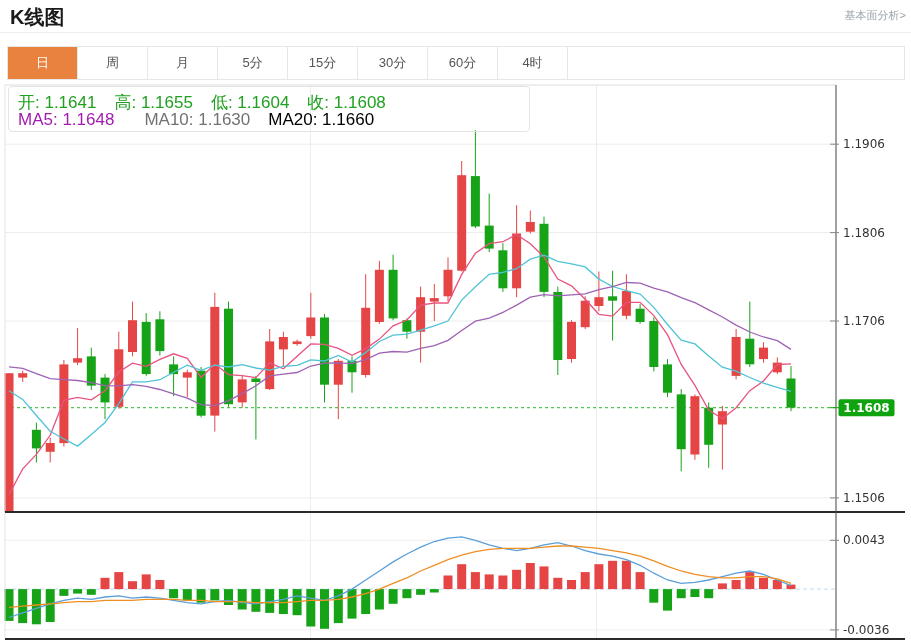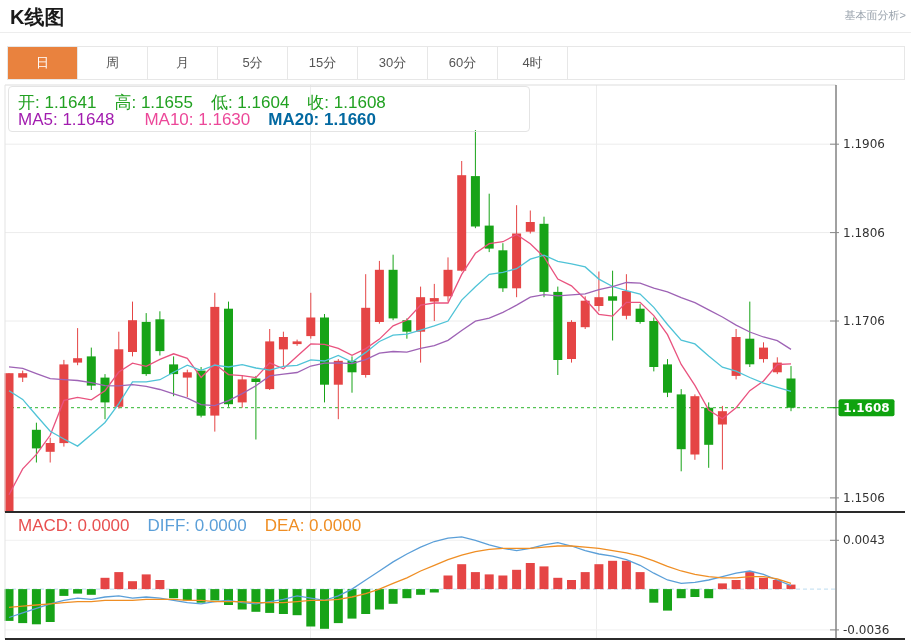--- a/index.html
+++ b/index.html
@@ -261,15 +261,14 @@
         <text x="843" y="544.3" font-family="DejaVu Sans, sans-serif" font-size="12" fill="#333333">0.0043</text>
         <line x1="830" y1="629.9" x2="839" y2="629.9" stroke="#888"></line>
         <text x="843" y="633.9" font-family="DejaVu Sans, sans-serif" font-size="12" fill="#333333">-0.0036</text>
       </g>
       <rect x="5" y="85" width="831" height="427" fill="none" pointer-events="all"></rect>
       <rect x="5" y="512" width="831" height="127" fill="none" pointer-events="all"></rect>
     </svg>
 
   <div class="legend-box"></div>
   <div class="lrow row-ohlc"><span class="item" style="color: rgb(33, 161, 33);">开: 1.1641</span><span class="item" style="color: rgb(33, 161, 33);">高: 1.1655</span><span class="item" style="color: rgb(33, 161, 33);">低: 1.1604</span><span class="item" style="color: rgb(33, 161, 33);">收: 1.1608</span></div>
-  <div class="lrow row-ma"><span class="item" style="color: #a21caf; margin-top: 9px;">MA5: 1.1648</span><span class="item" style="color: #ec4899; padding-left: 12px;">MA10: 1.1630</span><span class="item" style="color: #0369a1; font-weight: bold;">MA20: 1.1660</span></div>
-  <div class="lrow row-macd"><span class="item" style="color: rgb(232, 80, 80);">MACD: 0.0000</span><span class="item" style="color: rgb(91, 159, 216);">DIFF: 0.0000</span><span class="item" style="color: rgb(239, 142, 36);">DEA: 0.0000</span></div>
+  <div class="lrow row-ma"><span class="item" style="color: #a21caf; margin-top: 9px;">MA5: 1.1648</span><span class="item" style="color: #737373; padding-left: 12px;">MA10: 1.1630</span><span class="item" style="color: #000000;">MA20: 1.1660</span></div>
 </div>
 
 </body></html>

